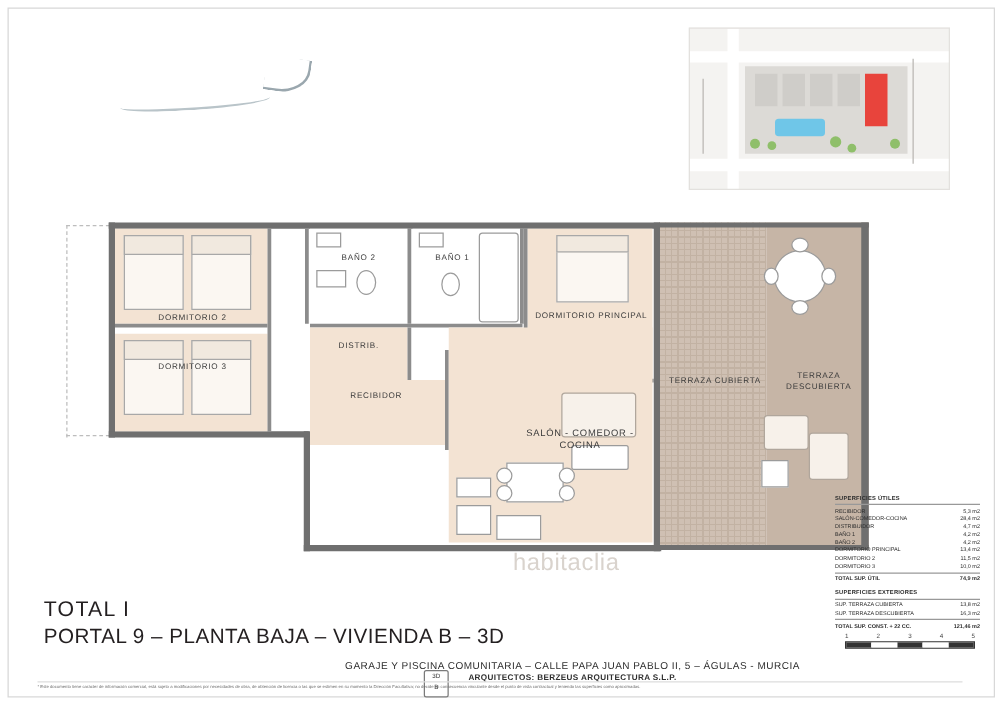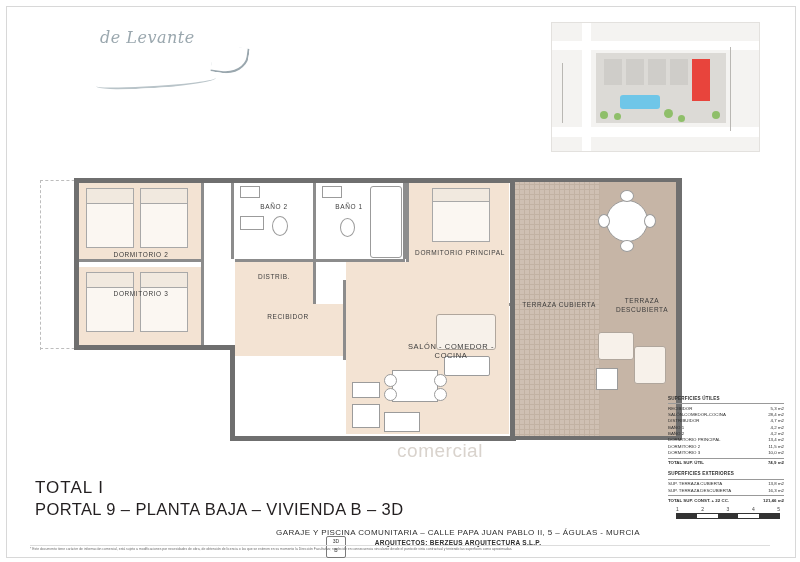--- a/index.html
+++ b/index.html
@@ -40,21 +40,21 @@
   
   .sitemap{position:absolute;left:551px;top:22px;width:207px;height:128px;background:#f4f3f1;border:1px solid #e3e1de;overflow:hidden;}
   .sm-road{position:absolute;background:#e9e7e4;}
   .sm-blk{position:absolute;background:#cfcdc9;}
   .sm-grn{position:absolute;background:#8fbf6a;}
   .sm-pool{position:absolute;background:#6fc6e8;}
   .sm-high{position:absolute;background:#e8443c;}
   .sm-line{position:absolute;background:#b9b7b3;}
 
   
-  .plan{position:absolute;left:40px;top:172px;width:660px;height:280px;}
+  .plan{position:absolute;left:53px;top:172px;width:660px;height:280px;}
 
   .wall{position:absolute;background:#6f6f6f;}
   .thinwall{position:absolute;background:#8c8c8c;}
   .room{position:absolute;background:#f3e3d3;}
   .room-white{position:absolute;background:#ffffff;}
   .terr{position:absolute;background:#cfc0b3;}
   .terr2{position:absolute;background:#c6b5a6;}
   .hatch{
     position:absolute;
     background:repeating-linear-gradient(90deg,#b9a797 0 1px,rgba(0,0,0,0) 1px 5px),
@@ -107,21 +107,20 @@
 </style>
 </head>
 <body>
 
 <div class="page">
   <div class="frame"></div>
 
   <div class="logo">
     <div class="swoosh"></div>
     <div class="tail"></div>
-    <div class="sub">de Levante</div>
   </div>
 
   <div class="sitemap">
     <div class="sm-road" style="left:0;top:18px;width:207px;height:9px;background:#ffffff;"></div>
     <div class="sm-road" style="left:0;top:104px;width:207px;height:10px;background:#ffffff;"></div>
     <div class="sm-road" style="left:30px;top:0;width:9px;height:128px;background:#ffffff;"></div>
     <div class="sm-blk" style="left:44px;top:30px;width:130px;height:70px;background:#dcdad6;"></div>
     <div class="sm-blk" style="left:52px;top:36px;width:18px;height:26px;"></div>
     <div class="sm-blk" style="left:74px;top:36px;width:18px;height:26px;"></div>
     <div class="sm-blk" style="left:96px;top:36px;width:18px;height:26px;"></div>
@@ -228,21 +227,21 @@
     <div class="furn r" style="left:558px;top:42px;width:10px;height:12px;"></div>
     <div class="furn r" style="left:604px;top:42px;width:10px;height:12px;"></div>
     <div class="furn r" style="left:580px;top:18px;width:12px;height:10px;"></div>
     <div class="furn r" style="left:580px;top:68px;width:12px;height:10px;"></div>
     <div class="furn soft" style="left:558px;top:160px;width:34px;height:26px;border-radius:3px;"></div>
     <div class="furn soft" style="left:594px;top:174px;width:30px;height:36px;border-radius:3px;"></div>
     <div class="furn" style="left:556px;top:196px;width:20px;height:20px;"></div>
 
     <div class="compass">3D<br>B</div>
 
-    <div class="wm">comercial</div>
+    <div class="wm">habitaclia</div>
   </div>
 
   <div class="surf">
     <div class="hdr">SUPERFICIES ÚTILES</div>
     <div class="row">
         <span>RECIBIDOR</span>
         <span>5,3 m2</span>
       </div>
     <div class="row">
         <span>SALÓN-COMEDOR-COCINA</span>

